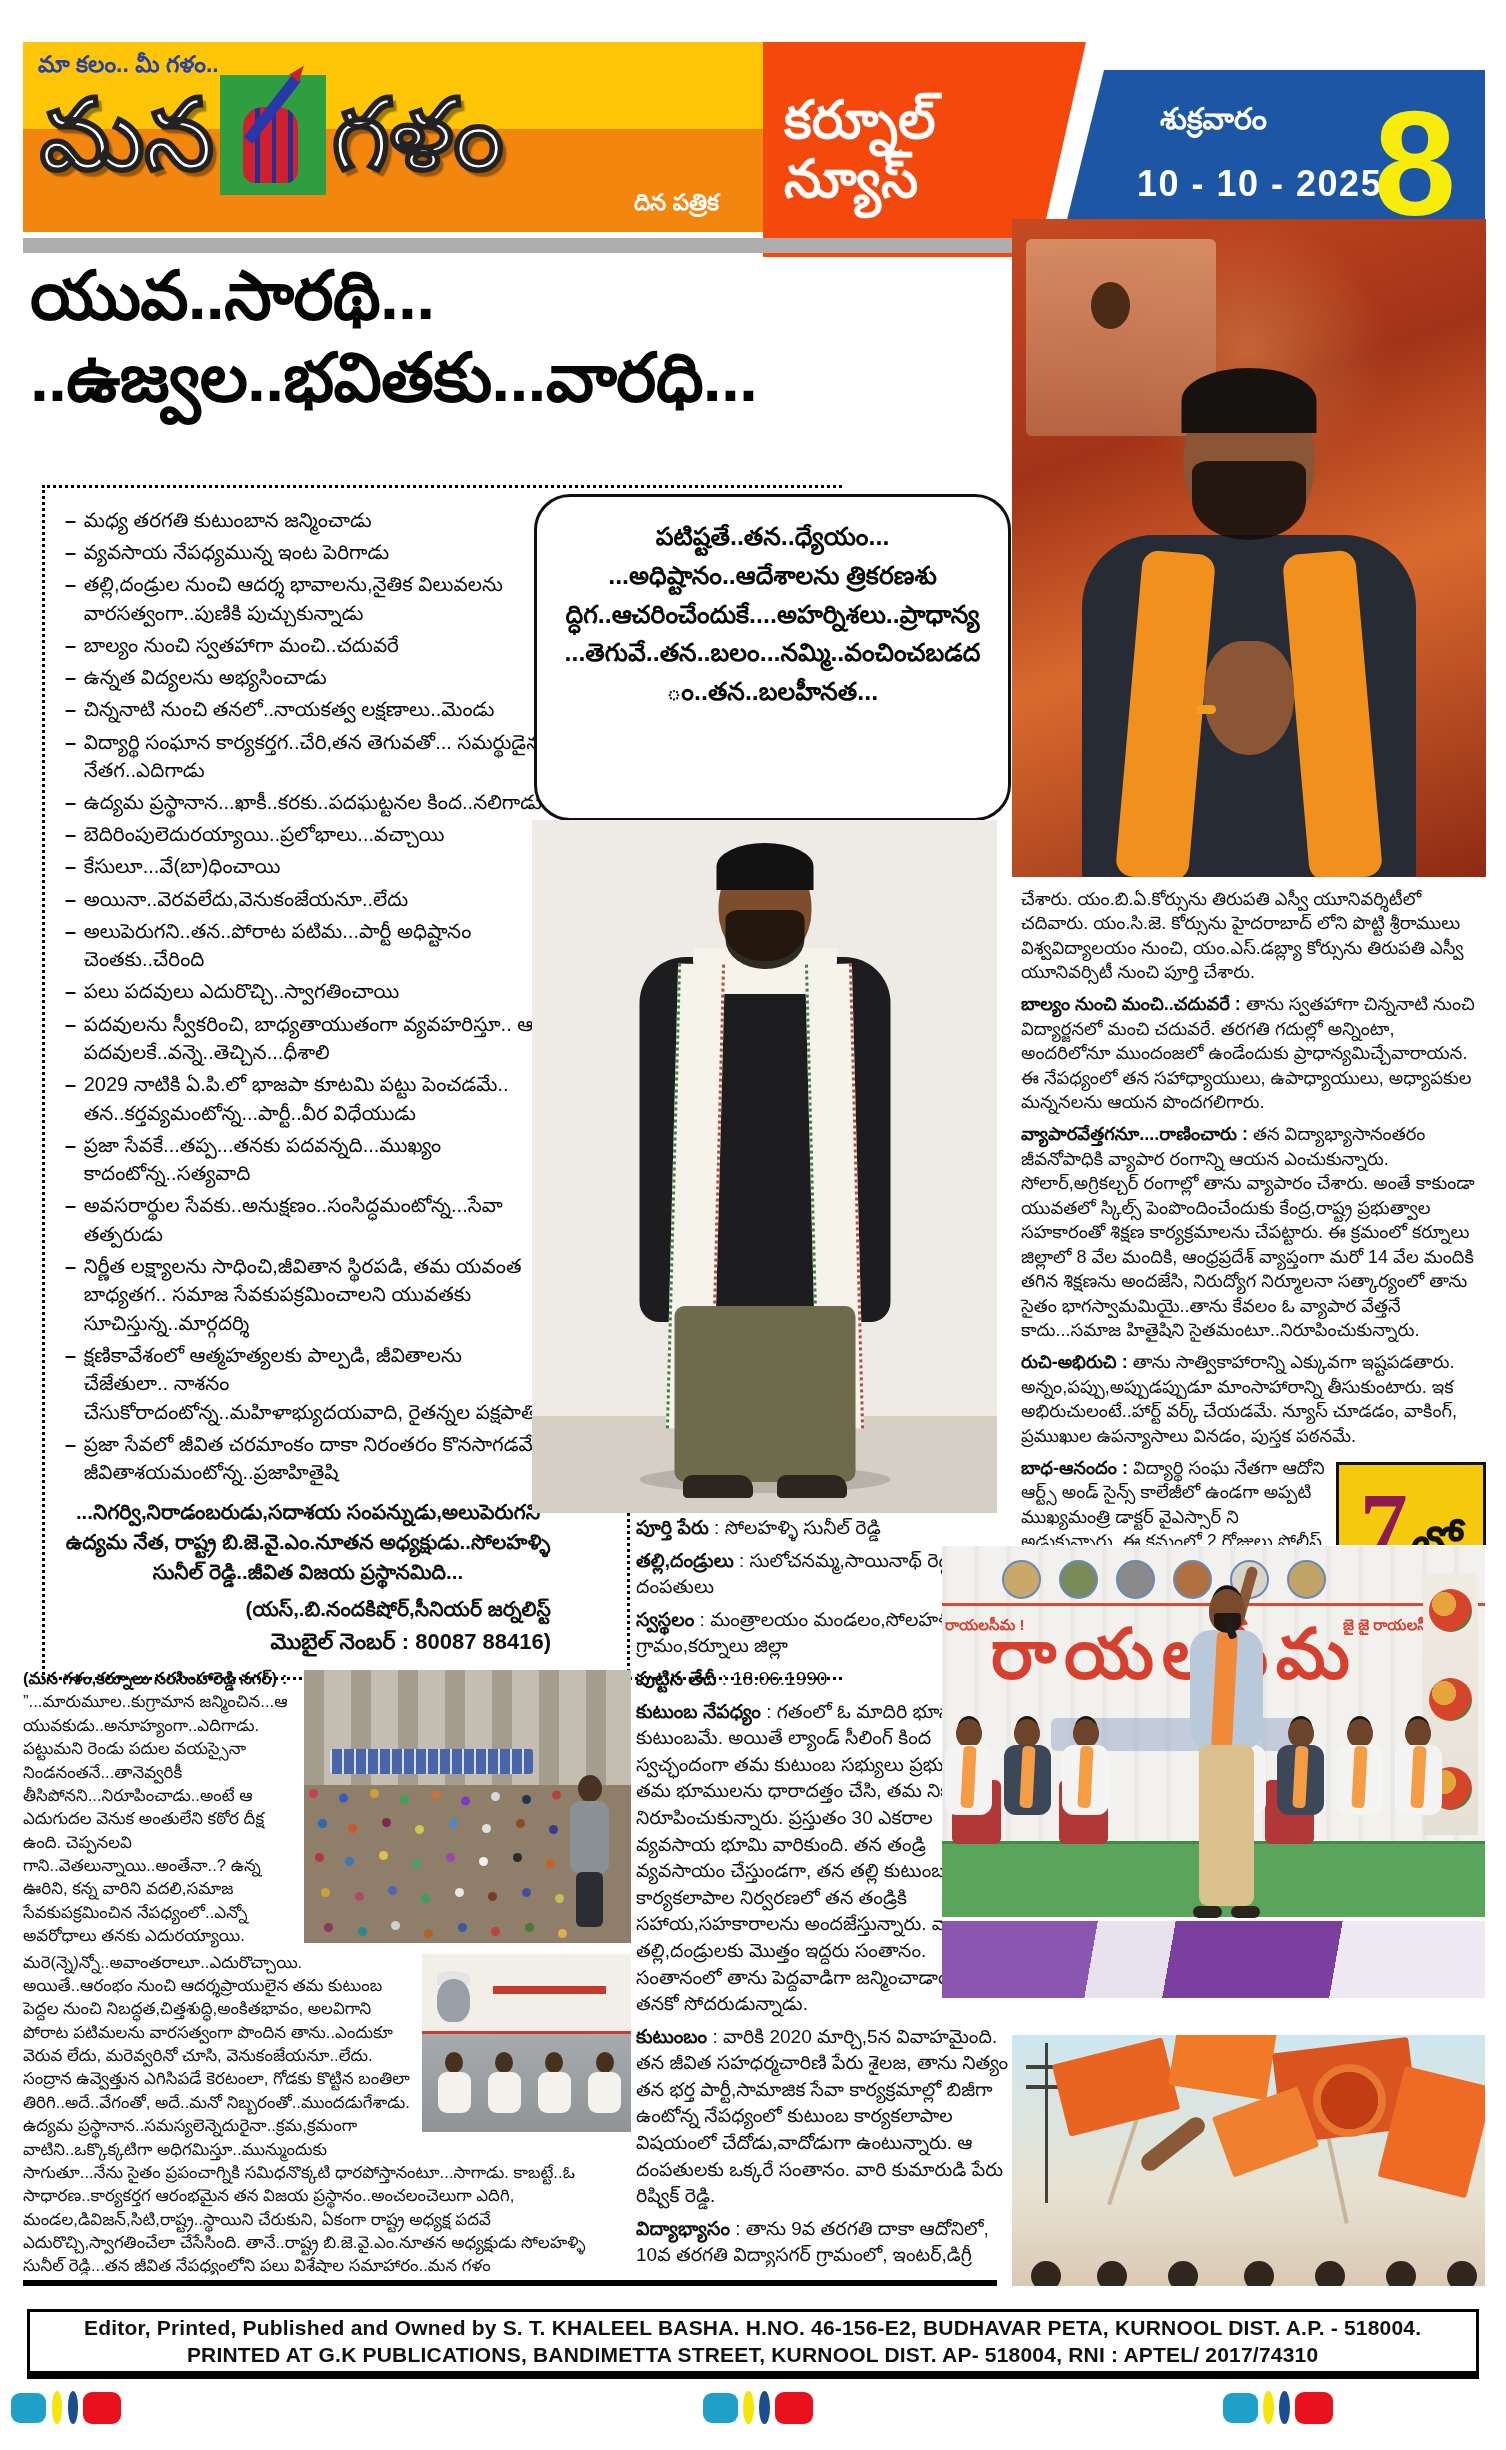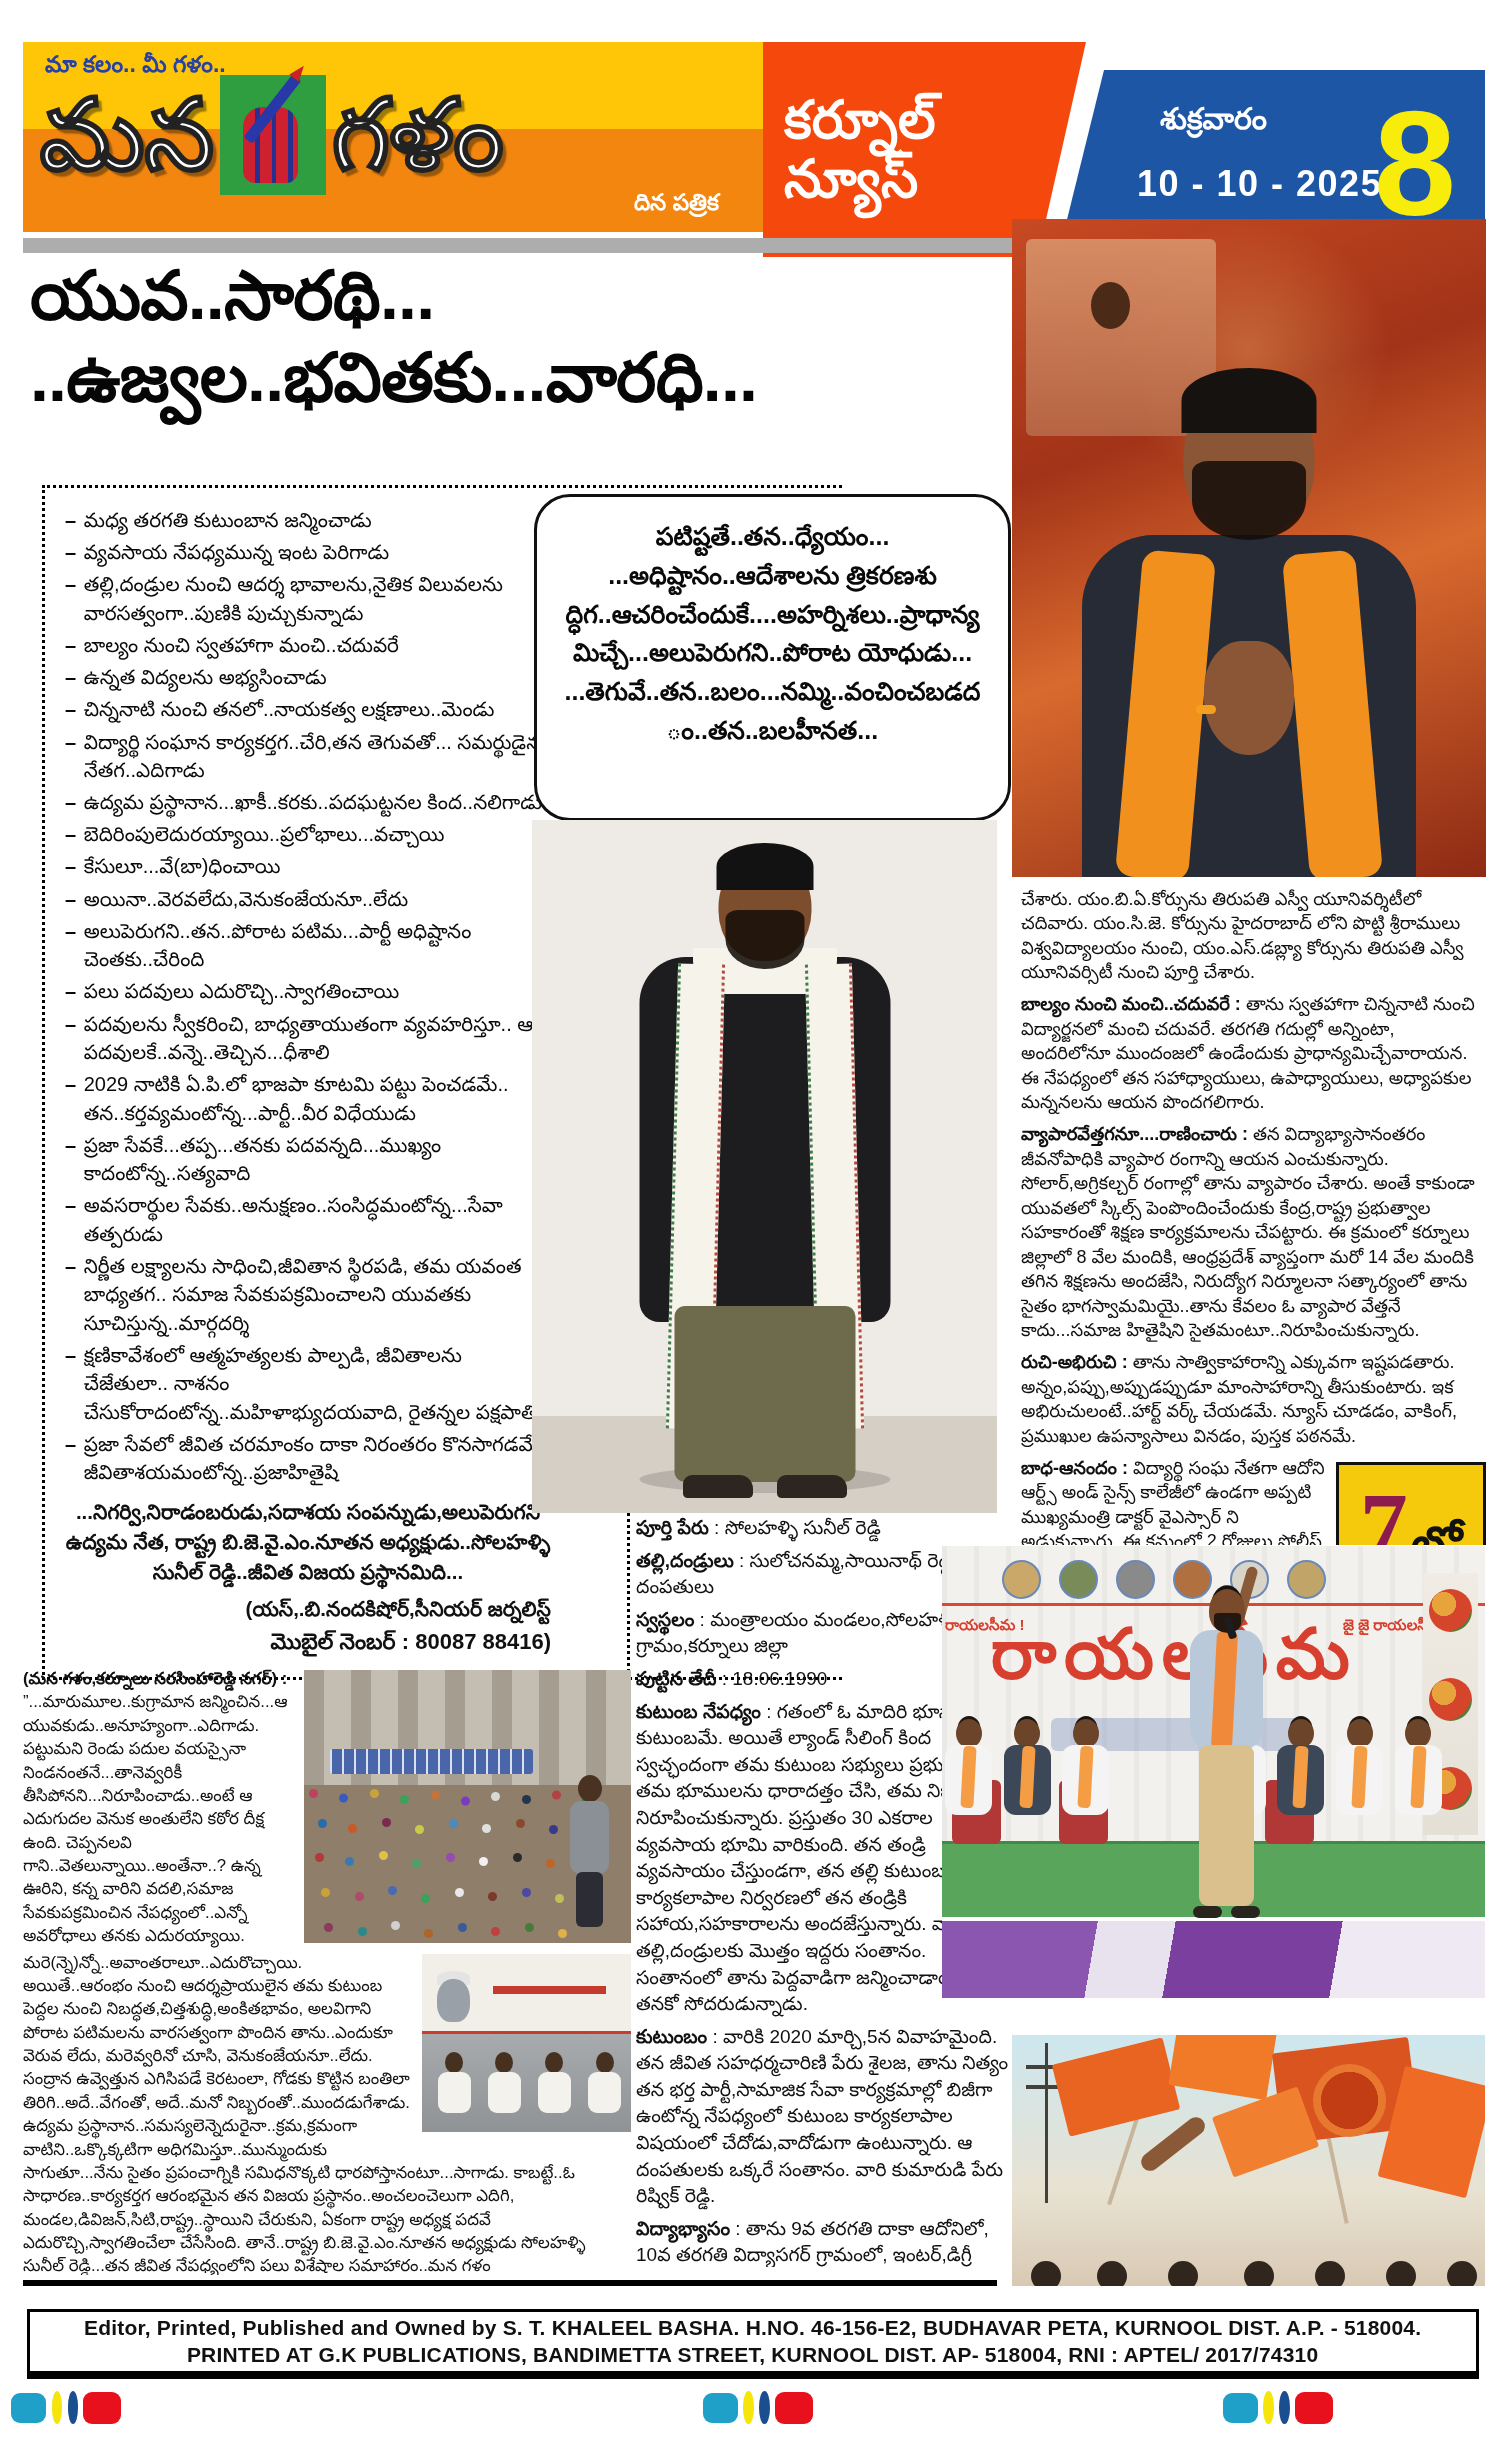--- a/index.html
+++ b/index.html
@@ -2,21 +2,21 @@
 <html style="font-size:12px"><head>
 <meta charset="utf-8">
 <style>
   html,body{margin:0;padding:0;background:#ffffff;}
   .page{position:relative;width:1507px;height:2450px;background:#fff;overflow:hidden;
         font-family:"Liberation Sans","DejaVu Sans",sans-serif;color:#111;}
 
   
   .mast-yellow{position:absolute;left:23px;top:42px;width:740px;height:190px;
     background:linear-gradient(180deg,#ffc607 0%,#ffc607 46%,#f2860f 46%,#f2860f 100%);}
-  .tagline{position:absolute;left:22px;top:9px;font-size:23px;font-weight:700;color:#2741a6;}
+  .tagline{position:absolute;left:15px;top:9px;font-size:23px;font-weight:700;color:#2741a6;}
   .logo-row{position:absolute;left:16.7px;top:33px;display:flex;align-items:center;}
   .logo-txt{font-size:99px;font-weight:800;color:#fff;line-height:1.2;
     -webkit-text-stroke:2.3px #222;text-shadow:4.6px 4.6px 1.5px rgba(40,30,10,.45);}
   .logo-icon{position:relative;width:106px;height:120px;background:#2f9e41;margin:0 6px;flex:0 0 auto;}
   .fist{position:absolute;left:23px;top:32px;width:55px;height:76px;border-radius:20px 20px 12px 12px;
     background:repeating-linear-gradient(90deg,#cf2030 0 12px,#28308f 12px 16.7px);}
   .pen{position:absolute;left:47px;top:-6px;width:11.4px;height:80px;background:#2838a8;border-radius:3px;transform:rotate(38deg);}
   .pen-tip{position:absolute;left:73px;top:-10.6px;width:0;height:0;border-left:6.8px solid transparent;border-right:6.8px solid transparent;border-bottom:16.7px solid #c92323;transform:rotate(38deg);}
   .logo-sub{position:absolute;right:44px;bottom:10.6px;font-size:23px;font-weight:700;color:#fff;}
 
@@ -362,21 +362,20 @@
 
   <div class="quote-box">
 
 
       <div class="q-line">పటిష్టతే..తన..ధ్యేయం...</div>
 
       <div class="q-line">...అధిష్టానం..ఆదేశాలను త్రికరణశు</div>
 
       <div class="q-line">ద్ధిగ..ఆచరించేందుకే....అహర్నిశలు..ప్రాధాన్య</div>
 
-      <div class="q-line">మిచ్చే...అలుపెరుగని..పోరాట యోధుడు...</div>
 
       <div class="q-line">...తెగువే..తన..బలం...నమ్మి..వంచించబడద</div>
 
       <div class="q-line">ం..తన..బలహీనత...</div>
     </div>
 
   <div class="photo-topright">
     <div class="trp-glow"></div>
     <div class="trp-poster">
       <div class="trp-poster-head"></div>

